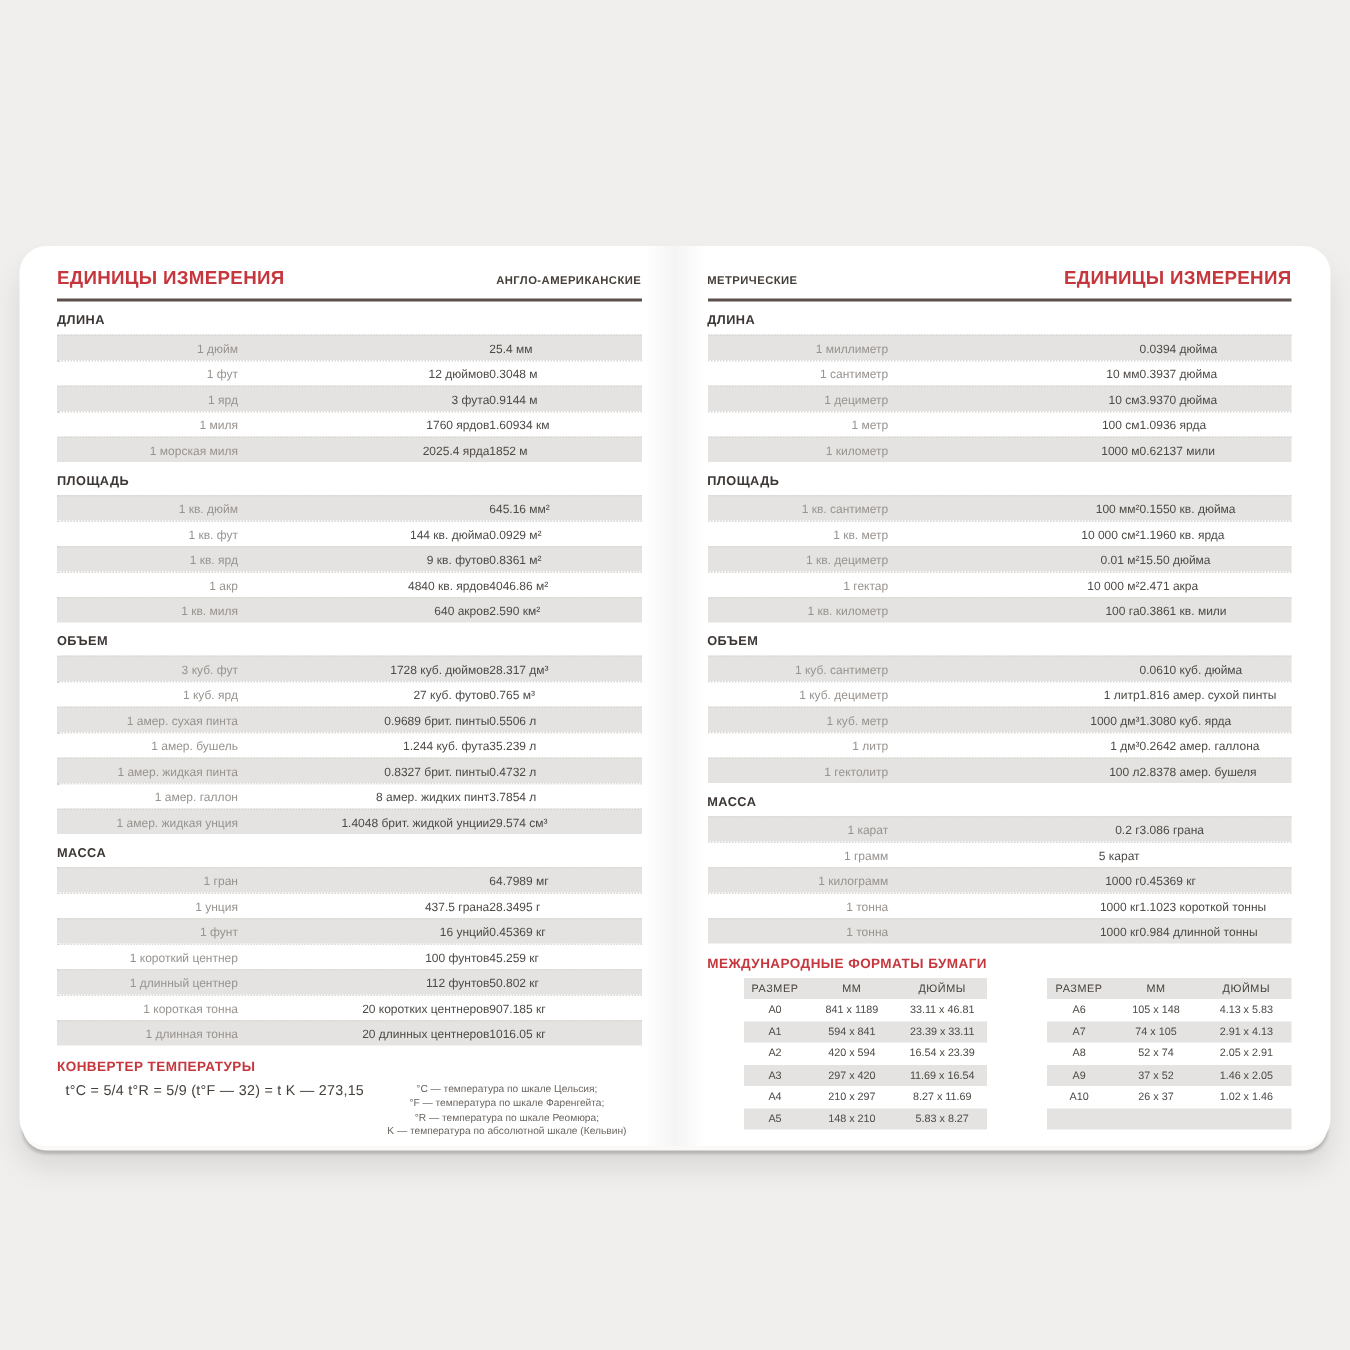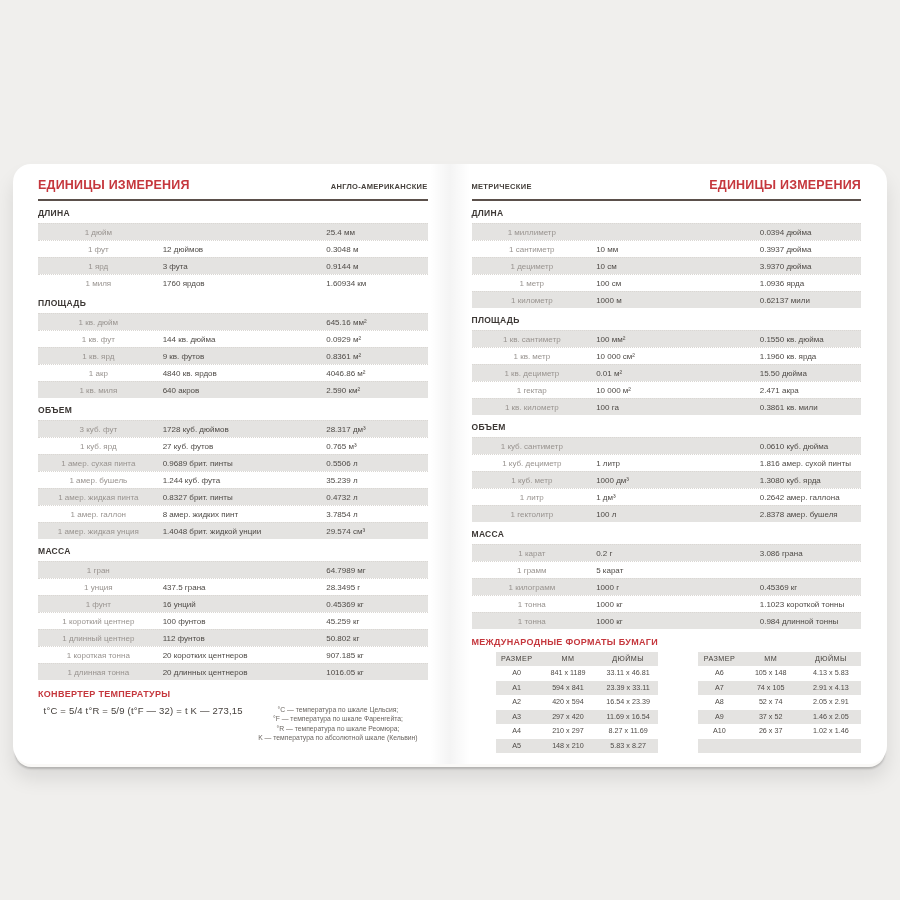--- a/index.html
+++ b/index.html
@@ -32,22 +32,22 @@
     font-size:8.5px;font-weight:bold;color:#3c3734;
     margin:7px 0 4px;letter-spacing:0.3px;line-height:11px;
   }
   .tbl{width:100%;}
   .row{
     display:flex;height:17px;line-height:17px;font-size:8px;
     box-sizing:border-box;border-top:1px dotted #dad7d3;
   }
   .row.shade{background:#e4e3e1;border-top:1px dotted #dad7d3;}
   .tbl .row:first-child{border-top:1px dotted #dad7d3;}
-  .c1{flex:0 0 32%;text-align:center;color:#98938f;padding-right:4px;box-sizing:border-box;}
-  .c2{flex:0 0 42%;text-align:left;color:#4e4a46;}
+  .c1{flex:0 0 32%;text-align:right;color:#98938f;padding-right:4px;box-sizing:border-box;}
+  .c2{flex:0 0 42%;text-align:right;color:#4e4a46;}
   .c3{flex:1;text-align:left;color:#4e4a46;}
   .temp-block{margin-top:9px;}
   .temp-heading{font-size:9px;font-weight:bold;margin-bottom:6px;letter-spacing:0.3px;}
   .temp-body{display:flex;text-align:center;}
   .temp-formula{flex:0 0 54%;font-size:9.5px;color:#45403c;letter-spacing:0.2px;}
   .temp-notes{flex:1;font-size:6.8px;color:#6a6560;line-height:9.6px;}
   .paper-block{margin-top:8px;}
   .paper-heading{font-size:9px;font-weight:bold;margin-bottom:5px;letter-spacing:0.3px;}
   .paper-tables{display:flex;gap:16px;}
   .ptable{flex:1;}
@@ -91,20 +91,25 @@
             <div class="row shade">
               <span class="c1">1 ярд</span>
               <span class="c2">3 фута</span>
               <span class="c3">0.9144 м</span>
             </div>
             <div class="row">
               <span class="c1">1 миля</span>
               <span class="c2">1760 ярдов</span>
               <span class="c3">1.60934 км</span>
             </div>
+            <div class="row shade">
+              <span class="c1">1 морская миля</span>
+              <span class="c2">2025.4 ярда</span>
+              <span class="c3">1852 м</span>
+            </div>
           </div>
           <div class="section-heading">ПЛОЩАДЬ</div>
           <div class="tbl">
             <div class="row shade">
               <span class="c1">1 кв. дюйм</span>
               <span class="c2"></span>
               <span class="c3">645.16 мм²</span>
             </div>
             <div class="row">
               <span class="c1">1 кв. фут</span>

